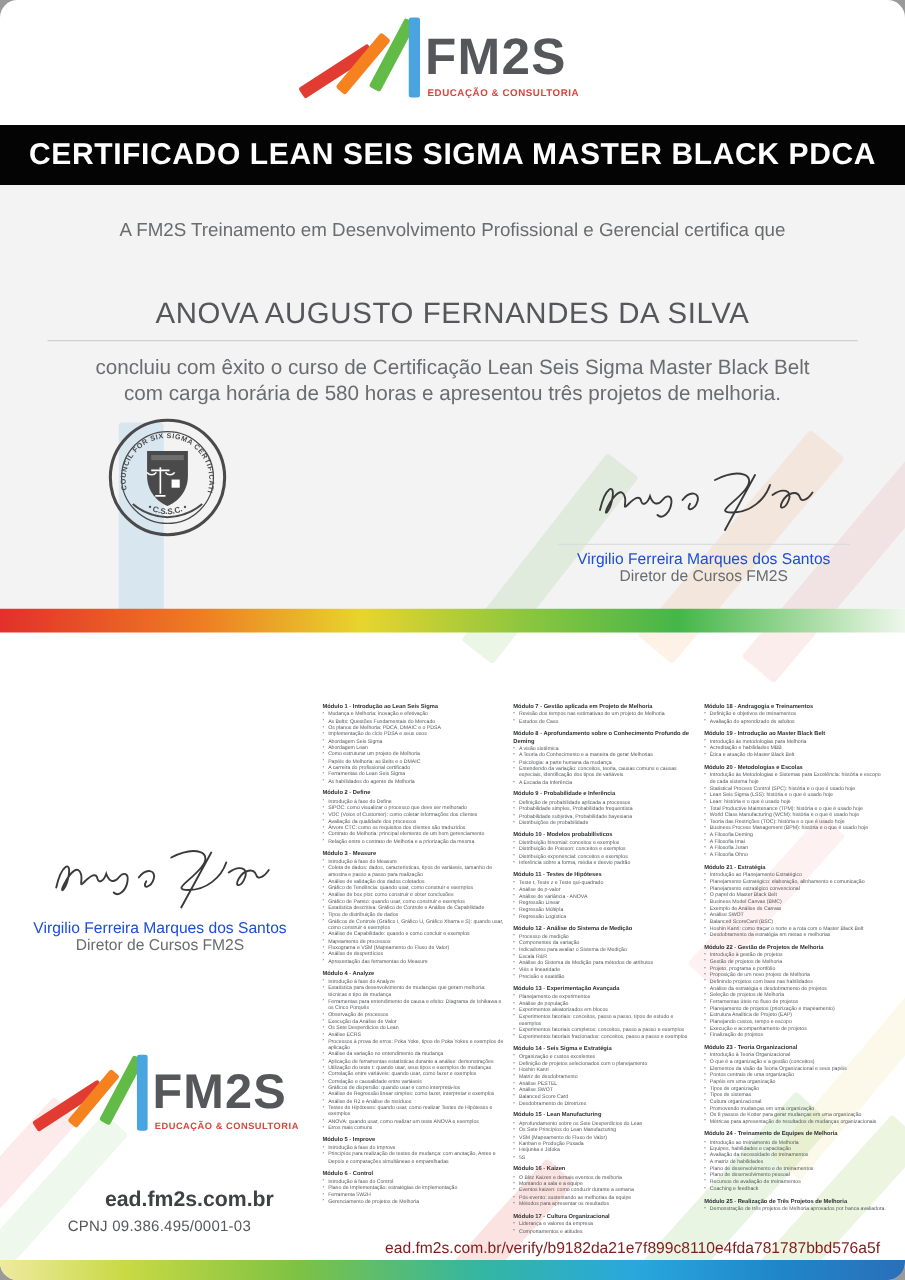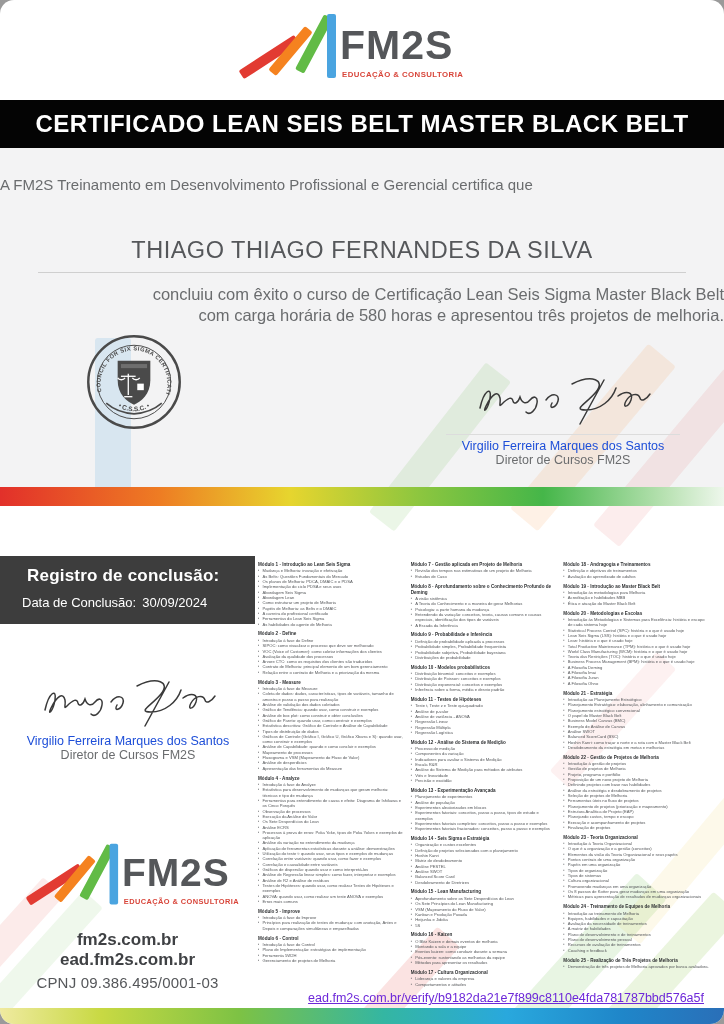--- a/index.html
+++ b/index.html
@@ -20,26 +20,26 @@
                color:#55575a;letter-spacing:1px;}
   .logo .tagline{position:absolute;left:104px;top:62px;font-size:7.8px;font-weight:bold;
                color:#d8453a;letter-spacing:0.45px;white-space:nowrap;}
   .logo-top{position:absolute;left:238px;top:8px;}
   .logo-bottom{position:absolute;left:25px;top:838px;transform:scale(0.95);transform-origin:top left;}
 
   
   .banner{position:absolute;left:0;top:100px;width:724px;height:48px;background:#040404;
           color:#fff;font-size:24px;font-weight:bold;letter-spacing:0.5px;
           text-align:center;line-height:48px;white-space:nowrap;}
-  .intro{position:absolute;left:0;top:176px;width:724px;text-align:left;
+  .intro{position:absolute;left:0;top:176px;width:724px;text-align:center;
          font-size:15px;color:#6a6c6e;}
   .recipient{position:absolute;left:0;top:237px;width:724px;text-align:center;
          font-size:23.5px;color:#55575a;letter-spacing:0.5px;}
   .divider{position:absolute;left:38px;top:272px;width:648px;border-top:1px solid #cfcfcf;}
-  .desc{position:absolute;left:0;top:284px;width:724px;text-align:right;
+  .desc{position:absolute;left:0;top:284px;width:724px;text-align:center;
         font-size:16.5px;line-height:1.3;color:#6a6c6e;}
 
   
   .seal-block{position:absolute;left:28px;top:333px;width:212px;text-align:center;}
   .seal-caption{margin-top:6px;font-size:12.5px;color:#6a6c6e;line-height:1.25;}
 
   
   .sig-block{width:290px;text-align:center;}
   .sig-top{position:absolute;left:418px;top:370px;}
   .sig-bottom{position:absolute;left:-17px;top:672px;}
@@ -69,24 +69,24 @@
   .mcol{flex:1;min-width:0;}
   .module{margin-bottom:4.5px;}
   .mtitle{font-size:4.6px;font-weight:bold;color:#2f3133;line-height:1.3;margin-bottom:0.5px;}
   .mlist{margin:0;padding:0;list-style:none;}
   .mlist li{position:relative;font-size:4.15px;color:#55575a;line-height:1.28;padding-left:4.5px;}
   .mlist li::before{content:"▪";position:absolute;left:0;top:0;font-size:3.2px;color:#55575a;}
 
   .site1{position:absolute;left:0;top:930px;width:255px;text-align:center;
          font-size:17px;font-weight:bold;color:#3f4144;}
   .site2{position:absolute;left:0;top:950px;width:255px;text-align:center;
-         font-size:17px;font-weight:bold;color:#3f4144;}
+         font-size:17px;font-weight:bold;color:#3f4144;padding-left:24px;}
   .cnpj{position:absolute;left:0;top:974px;width:255px;text-align:center;
-        font-size:15px;color:#55575a;letter-spacing:0.2px;}
-  .verify{position:absolute;right:20px;top:991px;font-size:12.5px;color:#6d28d9;z-index:3;text-decoration:underline;}
+        font-size:12px;color:#55575a;letter-spacing:0.2px;}
+  .verify{position:absolute;right:20px;top:991px;font-size:12.5px;color:#7f1d1d;z-index:3;}
 </style>
 </head>
 <body>
 
 <div class="page">
   <div class="gray-bg"></div>
 
   <div class="wm" style="left:95px;top:338px;width:36px;height:152px;background:rgba(74,164,224,0.16);"></div>
   <div class="wm" style="left:424px;top:352px;width:32px;height:190px;background:rgba(98,187,70,0.13);transform:rotate(38deg);"></div>
   <div class="wm" style="left:575px;top:330px;width:36px;height:215px;background:rgba(245,130,31,0.11);transform:rotate(40deg);"></div>
@@ -103,24 +103,24 @@
 
     <div class="logo logo-top">
       <div class="bar bar-red"></div>
       <div class="bar bar-orange"></div>
       <div class="bar bar-green"></div>
       <div class="bar bar-blue"></div>
       <div class="brand">FM2S</div>
       <div class="tagline">EDUCAÇÃO &amp; CONSULTORIA</div>
     </div>
 
-    <div class="banner">CERTIFICADO LEAN SEIS BELT MASTER BLACK BELT</div>
+    <div class="banner">CERTIFICADO LEAN SEIS SIGMA MASTER BLACK PDCA</div>
 
     <div class="intro">A FM2S Treinamento em Desenvolvimento Profissional e Gerencial certifica que</div>
-    <div class="recipient">THIAGO THIAGO FERNANDES DA SILVA</div>
+    <div class="recipient">ANOVA AUGUSTO FERNANDES DA SILVA</div>
     <div class="divider"></div>
     <div class="desc">
       <div>concluiu com êxito o curso de Certificação Lean Seis Sigma Master Black Belt</div>
       <div>com carga horária de 580 horas e apresentou três projetos de melhoria.</div>
     </div>
 
     <div class="seal-block">
       <svg width="98" height="98" viewBox="0 0 120 120">
         <circle cx="60" cy="60" r="56" fill="none" stroke="#4a4a4a" stroke-width="3"></circle>
         <circle cx="60" cy="60" r="45" fill="none" stroke="#4a4a4a" stroke-width="1.2"></circle>
@@ -158,26 +158,20 @@
         </g>
       </svg>
       <div class="sig-line"></div>
       <div class="sig-name">Virgilio Ferreira Marques dos Santos</div>
       <div class="sig-role">Diretor de Cursos FM2S</div>
     </div>
 
     <div class="rainbow-top"></div>
 
 
-    <div class="registro">
-      <div class="rtitle">Registro de conclusão:</div>
-      <div class="rdate">
-        <span>Data de Conclusão:</span><span class="val">30/09/2024</span>
-      </div>
-    </div>
 
     <div class="mcols">
         <div class="mcol">
           <div class="module">
             <div class="mtitle">Módulo 1 - Introdução ao Lean Seis Sigma</div>
             <ul class="mlist">
               <li>Mudança e Melhoria: inovação e efetivação</li>
               <li>As Belts: Questões Fundamentais do Mercado</li>
               <li>Os planos de Melhoria: PDCA, DMAIC e o PDSA</li>
               <li>Implementação do ciclo PDSA e seus usos</li>
@@ -493,20 +487,19 @@
 
     <div class="logo logo-bottom">
       <div class="bar bar-red"></div>
       <div class="bar bar-orange"></div>
       <div class="bar bar-green"></div>
       <div class="bar bar-blue"></div>
       <div class="brand">FM2S</div>
       <div class="tagline">EDUCAÇÃO &amp; CONSULTORIA</div>
     </div>
 
-    <div class="site1">fm2s.com.br</div>
     <div class="site2">ead.fm2s.com.br</div>
     <div class="cnpj">CPNJ 09.386.495/0001-03</div>
     <div class="verify">ead.fm2s.com.br/verify/b9182da21e7f899c8110e4fda781787bbd576a5f</div>
 
     <div class="rainbow-bottom"></div>
   </div>
 </div>
 
 </body></html>

